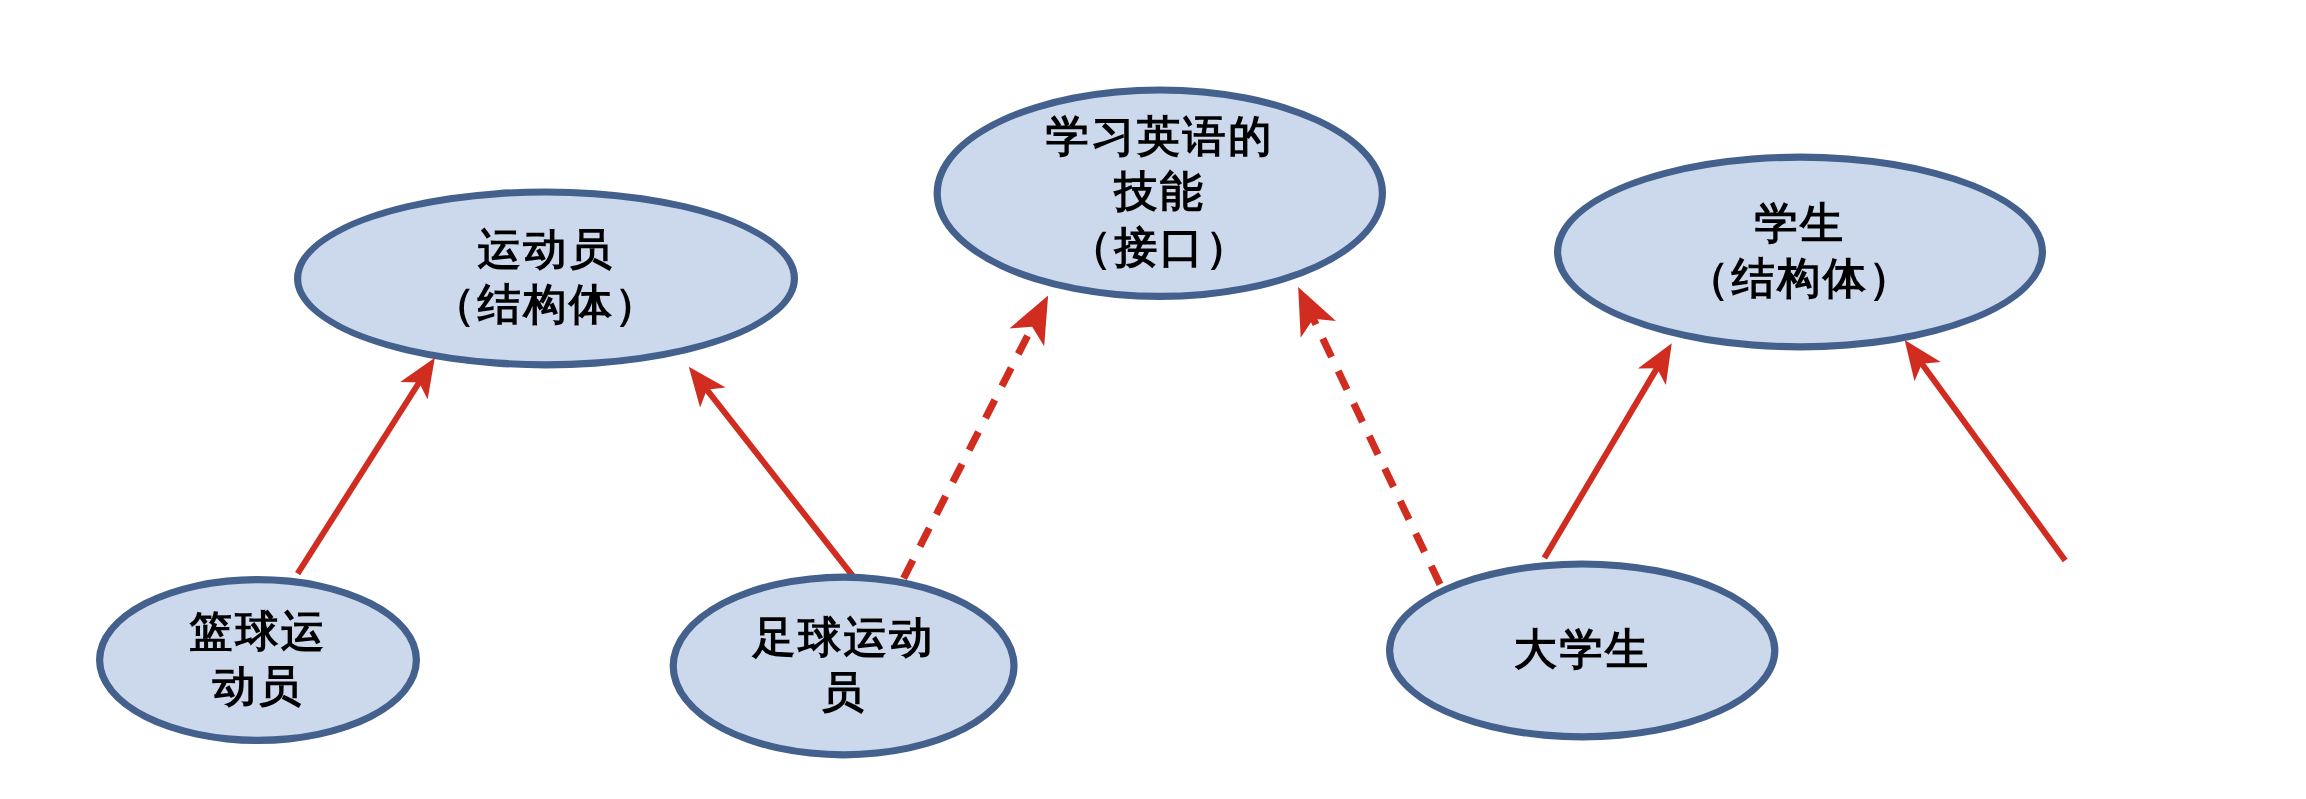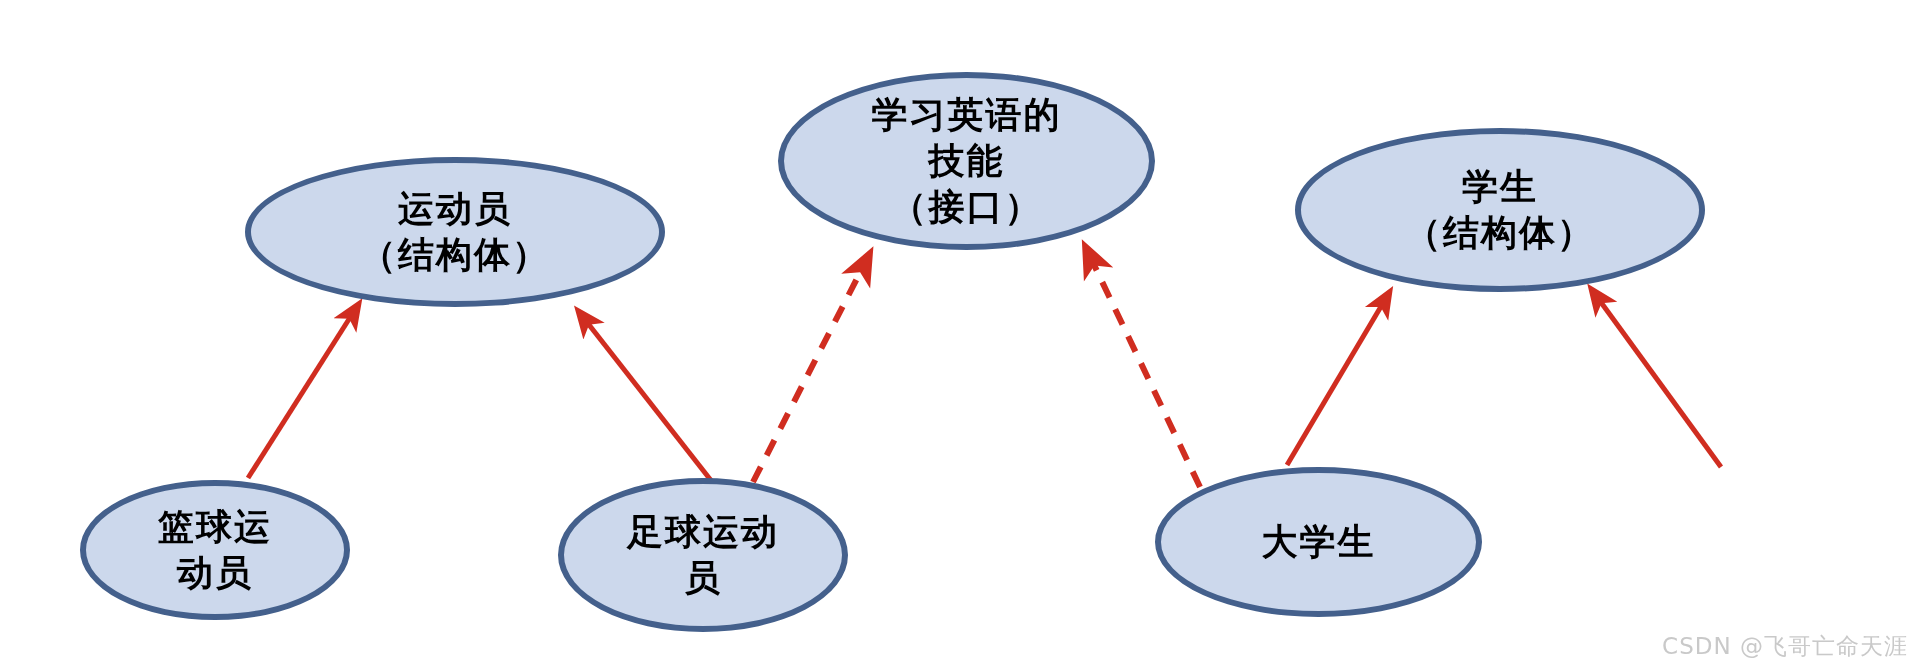--- a/index.html
+++ b/index.html
@@ -104,14 +104,13 @@
   <div class="node node-football">
     <div class="label">足球运动
 员</div>
   </div>
 
   <div class="node node-college">
     <div class="label">大学生</div>
   </div>
 
 
-  <div class="watermark">CSDN @飞哥亡命天涯</div>
 </div>
 
 </body></html>

